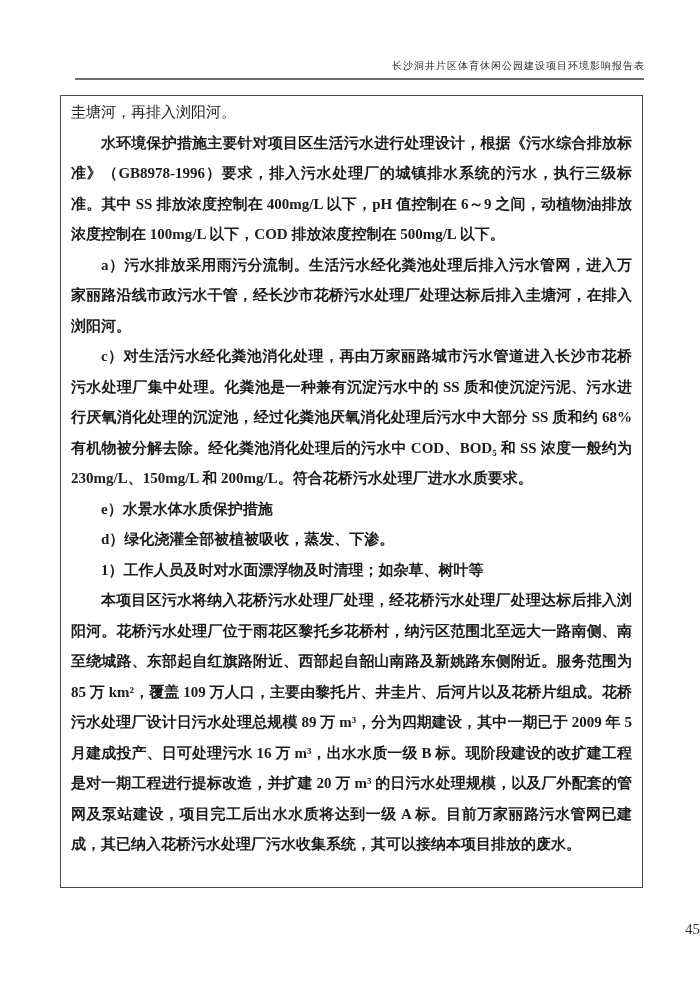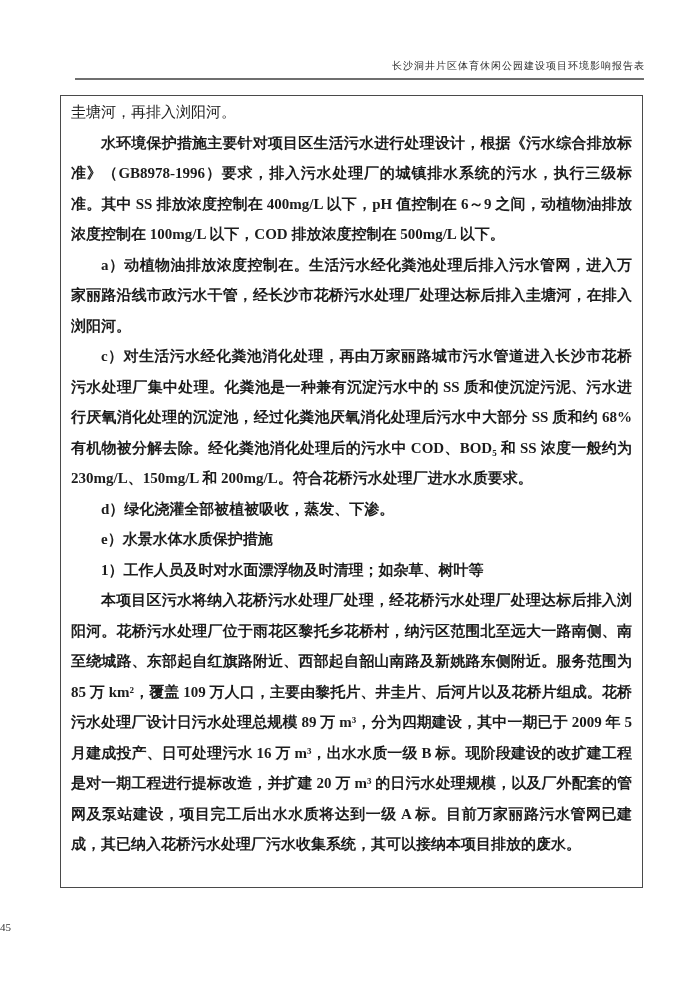--- a/index.html
+++ b/index.html
@@ -45,41 +45,41 @@
     line-height: 30.5px;
     text-align: justify;
     text-justify: inter-ideograph;
   }
   .indent { text-indent: 2em; font-weight: bold; }
   .page-footer {
     position: absolute;
     top: 921px;
     left: 0;
     width: 700px;
-    text-align: left;
-    font-size: 11px;
+    text-align: right;
+    font-size: 15px;
     color: #333333;
   }
 </style>
 </head>
 <body>
 
 <div>
 
   <div class="page-header-title">长沙洞井片区体育休闲公园建设项目环境影响报告表</div>
 
   <div class="page-header-rule"></div>
 
   <div class="content-box">
     <p class="para">圭塘河，再排入浏阳河。</p>
     <p class="para indent">水环境保护措施主要针对项目区生活污水进行处理设计，根据《污水综合排放标准》（GB8978-1996）要求，排入污水处理厂的城镇排水系统的污水，执行三级标准。其中 SS 排放浓度控制在 400mg/L 以下，pH 值控制在 6～9 之间，动植物油排放浓度控制在 100mg/L 以下，COD 排放浓度控制在 500mg/L 以下。</p>
-    <p class="para indent">a）动植物油排放浓度控制在。生活污水经化粪池处理后排入污水管网，进入万家丽路沿线市政污水干管，经长沙市花桥污水处理厂处理达标后排入圭塘河，在排入浏阳河。</p>
+    <p class="para indent">a）污水排放采用雨污分流制。生活污水经化粪池处理后排入污水管网，进入万家丽路沿线市政污水干管，经长沙市花桥污水处理厂处理达标后排入圭塘河，在排入浏阳河。</p>
     <p class="para indent">c）对生活污水经化粪池消化处理，再由万家丽路城市污水管道进入长沙市花桥污水处理厂集中处理。化粪池是一种兼有沉淀污水中的 SS 质和使沉淀污泥、污水进行厌氧消化处理的沉淀池，经过化粪池厌氧消化处理后污水中大部分 SS 质和约 68%有机物被分解去除。经化粪池消化处理后的污水中 COD、BOD₅ 和 SS 浓度一般约为 230mg/L、150mg/L 和 200mg/L。符合花桥污水处理厂进水水质要求。</p>
+    <p class="para indent">e）水景水体水质保护措施</p>
     <p class="para indent">d）绿化浇灌全部被植被吸收，蒸发、下渗。</p>
-    <p class="para indent">e）水景水体水质保护措施</p>
     <p class="para indent">1）工作人员及时对水面漂浮物及时清理；如杂草、树叶等</p>
     <p class="para indent">本项目区污水将纳入花桥污水处理厂处理，经花桥污水处理厂处理达标后排入浏阳河。花桥污水处理厂位于雨花区黎托乡花桥村，纳污区范围北至远大一路南侧、南至绕城路、东部起自红旗路附近、西部起自韶山南路及新姚路东侧附近。服务范围为 85 万 km²，覆盖 109 万人口，主要由黎托片、井圭片、后河片以及花桥片组成。花桥污水处理厂设计日污水处理总规模 89 万 m³，分为四期建设，其中一期已于 2009 年 5 月建成投产、日可处理污水 16 万 m³，出水水质一级 B 标。现阶段建设的改扩建工程是对一期工程进行提标改造，并扩建 20 万 m³ 的日污水处理规模，以及厂外配套的管网及泵站建设，项目完工后出水水质将达到一级 A 标。目前万家丽路污水管网已建成，其已纳入花桥污水处理厂污水收集系统，其可以接纳本项目排放的废水。</p>
 
   </div>
 
   <div class="page-footer">
     <span>45</span>
   </div>
 
 </div>

